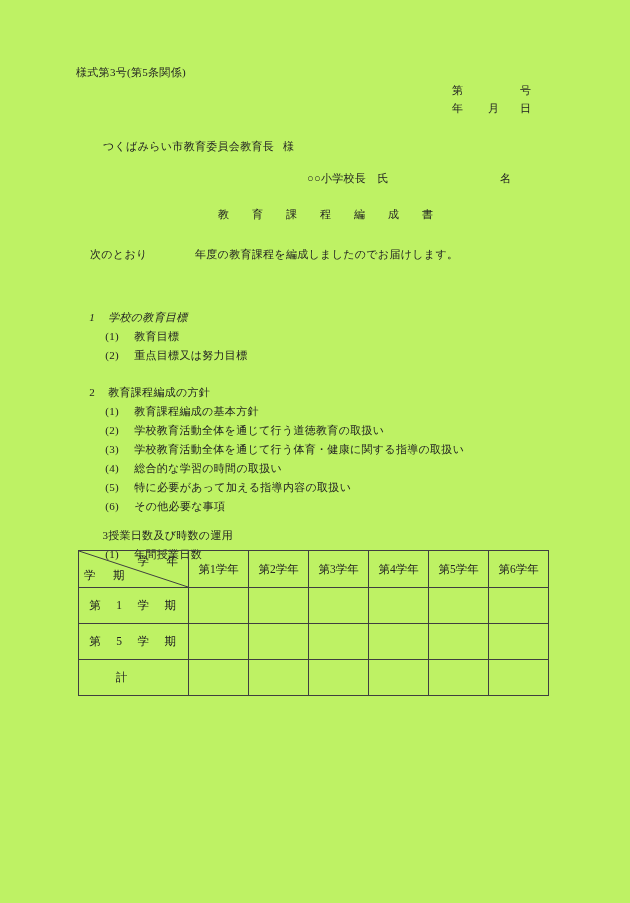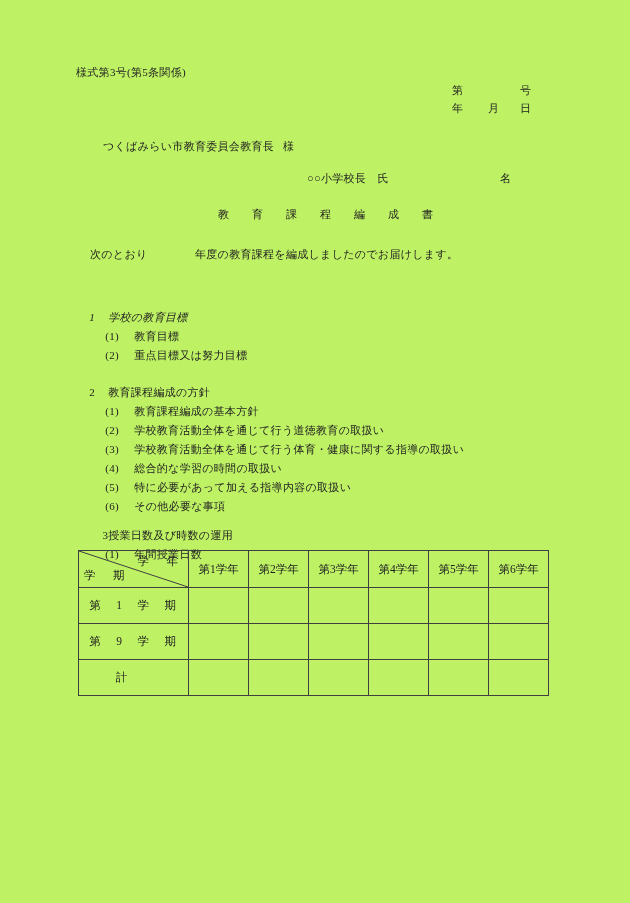--- a/index.html
+++ b/index.html
@@ -164,21 +164,21 @@
       <tr class="data">
         <td class="row-label">第　1　学　期</td>
         <td></td>
         <td></td>
         <td></td>
         <td></td>
         <td></td>
         <td></td>
       </tr>
       <tr class="data">
-        <td class="row-label">第　9　学　期</td>
+        <td class="row-label">第　5　学　期</td>
         <td></td>
         <td></td>
         <td></td>
         <td></td>
         <td></td>
         <td></td>
       </tr>
       <tr class="data">
         <td class="row-label row-total">計</td>
         <td></td>

